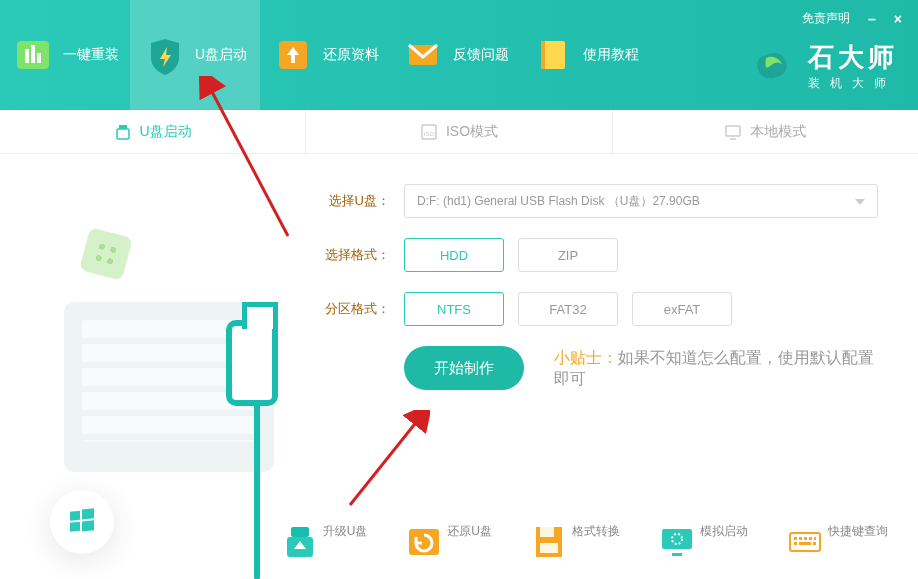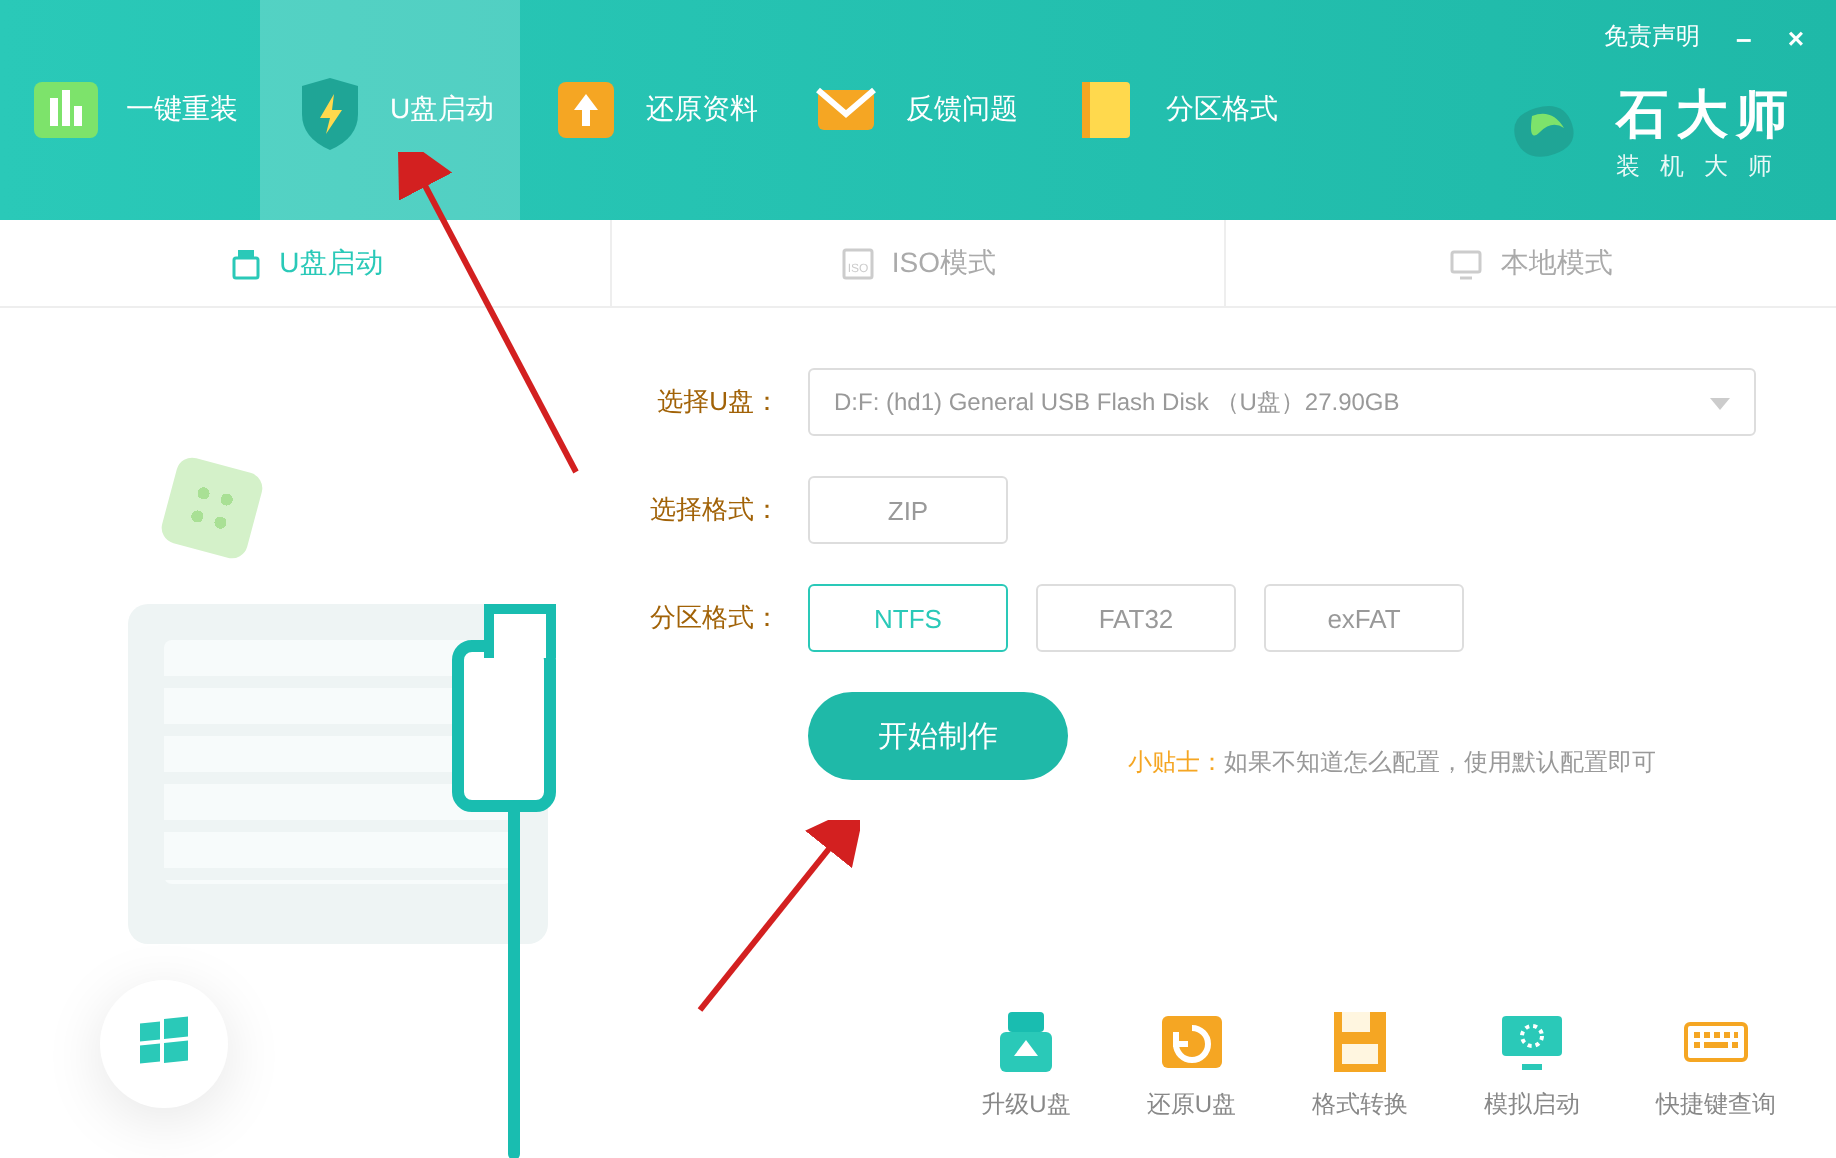--- a/index.html
+++ b/index.html
@@ -26,24 +26,24 @@
 .form-area{flex:1;padding:30px 40px 0 10px}
 .form-row{display:flex;align-items:center;margin-bottom:20px}
 .form-label{width:70px;font-size:13px;color:#a16207;text-align:right;margin-right:14px}
 .disk-select{flex:1;height:34px;border:1px solid #ddd;border-radius:3px;display:flex;align-items:center;padding:0 12px;font-size:12px;color:#999;font-family:monospace;position:relative;cursor:pointer}
 .disk-select::after{content:"";position:absolute;right:12px;top:14px;border-left:5px solid transparent;border-right:5px solid transparent;border-top:6px solid #ccc}
 .opt-btns{display:flex;gap:14px}
 .opt-btn{min-width:100px;height:34px;border:1px solid #ddd;border-radius:3px;background:#fff;display:flex;align-items:center;justify-content:center;font-size:13px;color:#999;cursor:pointer}
 .opt-btn.sel{border-color:#2ac9b8;color:#2ac9b8}
 .action-row{display:flex;align-items:flex-end;margin-top:20px;margin-left:84px;gap:30px}
 .start-btn{width:130px;height:44px;background:#1fb9a8;color:#fff;border:none;border-radius:22px;font-size:15px;cursor:pointer}
-.tip{font-size:12px;color:#999}
+.tip{font-size:16px;color:#999}
 .tip .tip-label{color:#f5a623}
 .footer-tools{position:absolute;bottom:18px;right:30px;display:flex;gap:38px}
-.tool-item{display:flex;flex-direction:column;align-items:center;gap:4px;cursor:pointer}
+.tool-item{display:flex;flex-direction:row;gap:4px;cursor:pointer}
 .tool-icon{width:38px;height:38px}
 .tool-label{font-size:12px;color:#888}
 .arrow{position:absolute;pointer-events:none}
 .arrow1{left:198px;top:76px;width:100px;height:170px}
 .arrow2{left:340px;top:410px;width:90px;height:100px}
 .illust-monitor{position:absolute;left:64px;top:148px;width:210px;height:170px;background:#eef4f4;border-radius:10px}
 .illust-monitor::after{content:"";position:absolute;left:18px;top:18px;right:18px;height:122px;background:repeating-linear-gradient(#f7fbfb,#f7fbfb 18px,#eef4f4 18px,#eef4f4 24px);border-radius:4px}
 .illust-usb{position:absolute;left:226px;top:166px;width:52px;height:86px;border:6px solid #19bdb0;border-radius:10px;background:#fff}
 .illust-usb::before{content:"";position:absolute;left:10px;top:-24px;width:26px;height:22px;border:5px solid #19bdb0;border-bottom:none;background:#fff}
 .illust-usb::after{content:"";position:absolute;left:22px;bottom:-180px;width:6px;height:180px;background:#19bdb0;border-radius:3px}
@@ -104,21 +104,21 @@
       </div>
       <span>反馈问题</span>
     </div>
     <div class="nav-item">
       <div class="nav-icon-box">
         <svg width="44" height="44">
             <rect x="10" y="8" width="24" height="28" rx="2" fill="#ffd94d"></rect>
             <rect x="10" y="8" width="4" height="28" fill="#f5a623"></rect>
           </svg>
       </div>
-      <span>分区格式</span>
+      <span>使用教程</span>
     </div>
   </div>
   <div class="brand">
     <svg class="brand-logo" viewBox="0 0 48 48">
         <path d="M10 30 Q6 18 20 14 Q34 10 38 22 Q42 34 26 38 Q14 40 10 30" fill="#1fa596"></path>
         <path d="M18 18 Q28 14 34 24 Q28 20 22 26 Q16 32 18 18" fill="#7de36b"></path>
       </svg>
     <div class="brand-text">
       <div class="t1">石大师</div>
       <div class="t2">装机大师</div>
@@ -170,20 +170,21 @@
   <div class="form-area">
     <div class="form-row">
       <div class="form-label">选择U盘：</div>
       <div class="disk-select">
         <span>D:F: (hd1) General USB Flash Disk （U盘）27.90GB</span>
       </div>
     </div>
     <div class="form-row">
       <div class="form-label">选择格式：</div>
       <div class="opt-btns">
+        <div class="opt-btn sel">HDD</div>
         <div class="opt-btn">ZIP</div>
       </div>
     </div>
     <div class="form-row">
       <div class="form-label">分区格式：</div>
       <div class="opt-btns">
         <div class="opt-btn sel">NTFS</div>
         <div class="opt-btn">FAT32</div>
         <div class="opt-btn">exFAT</div>
       </div>

